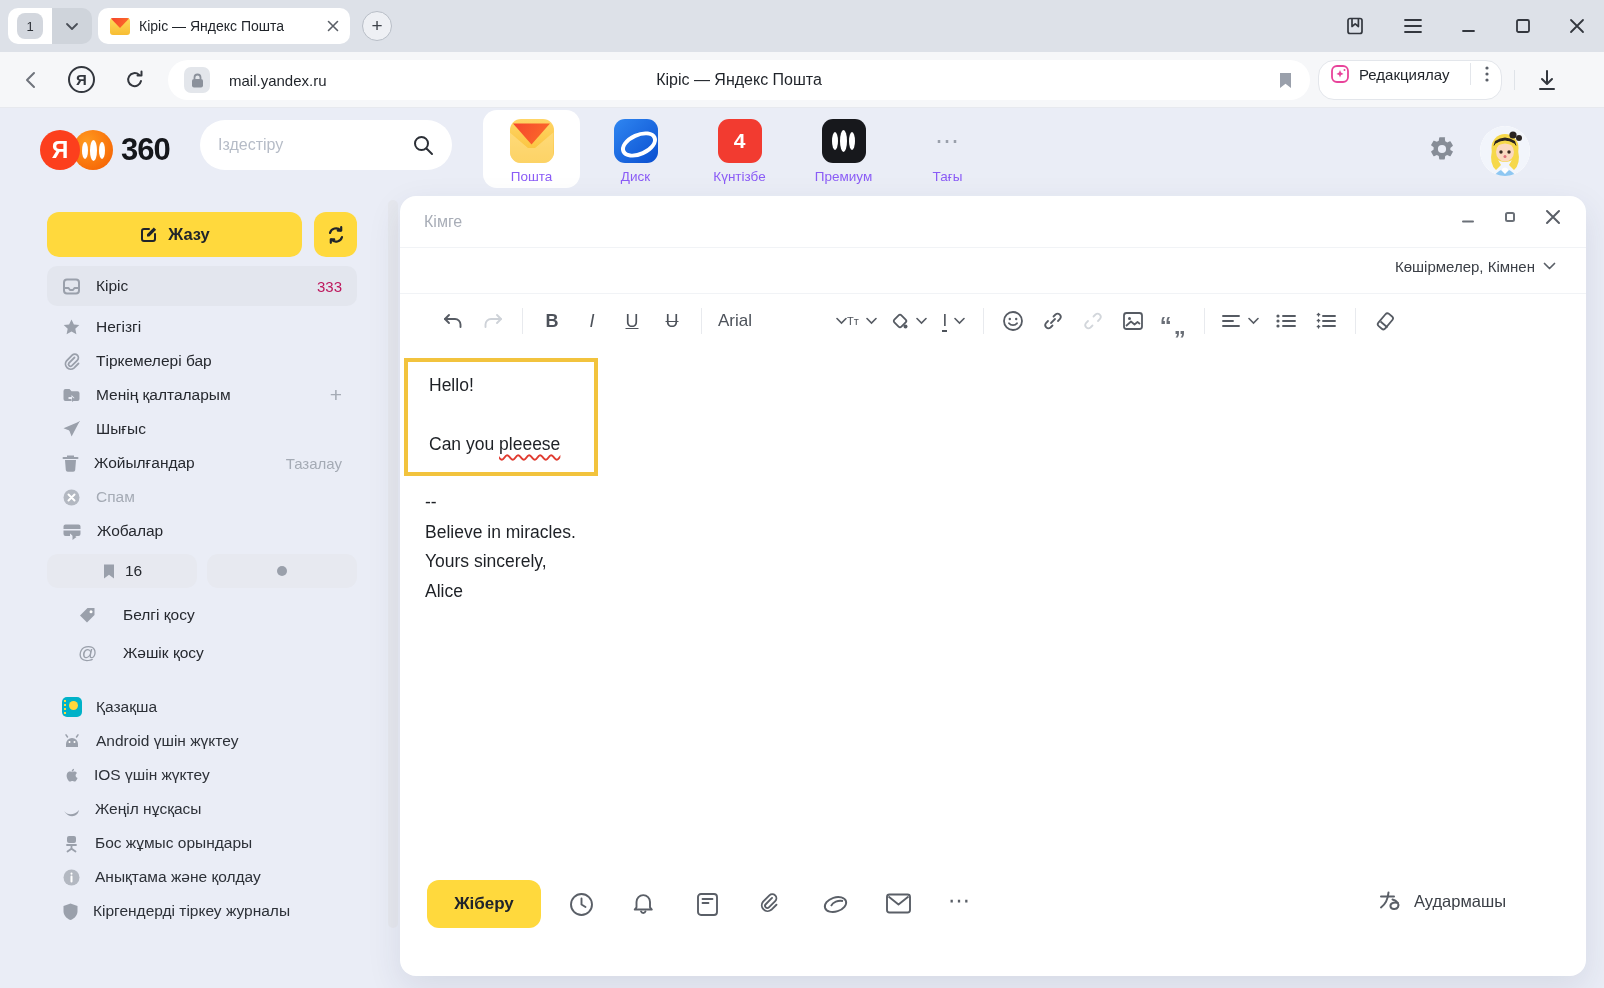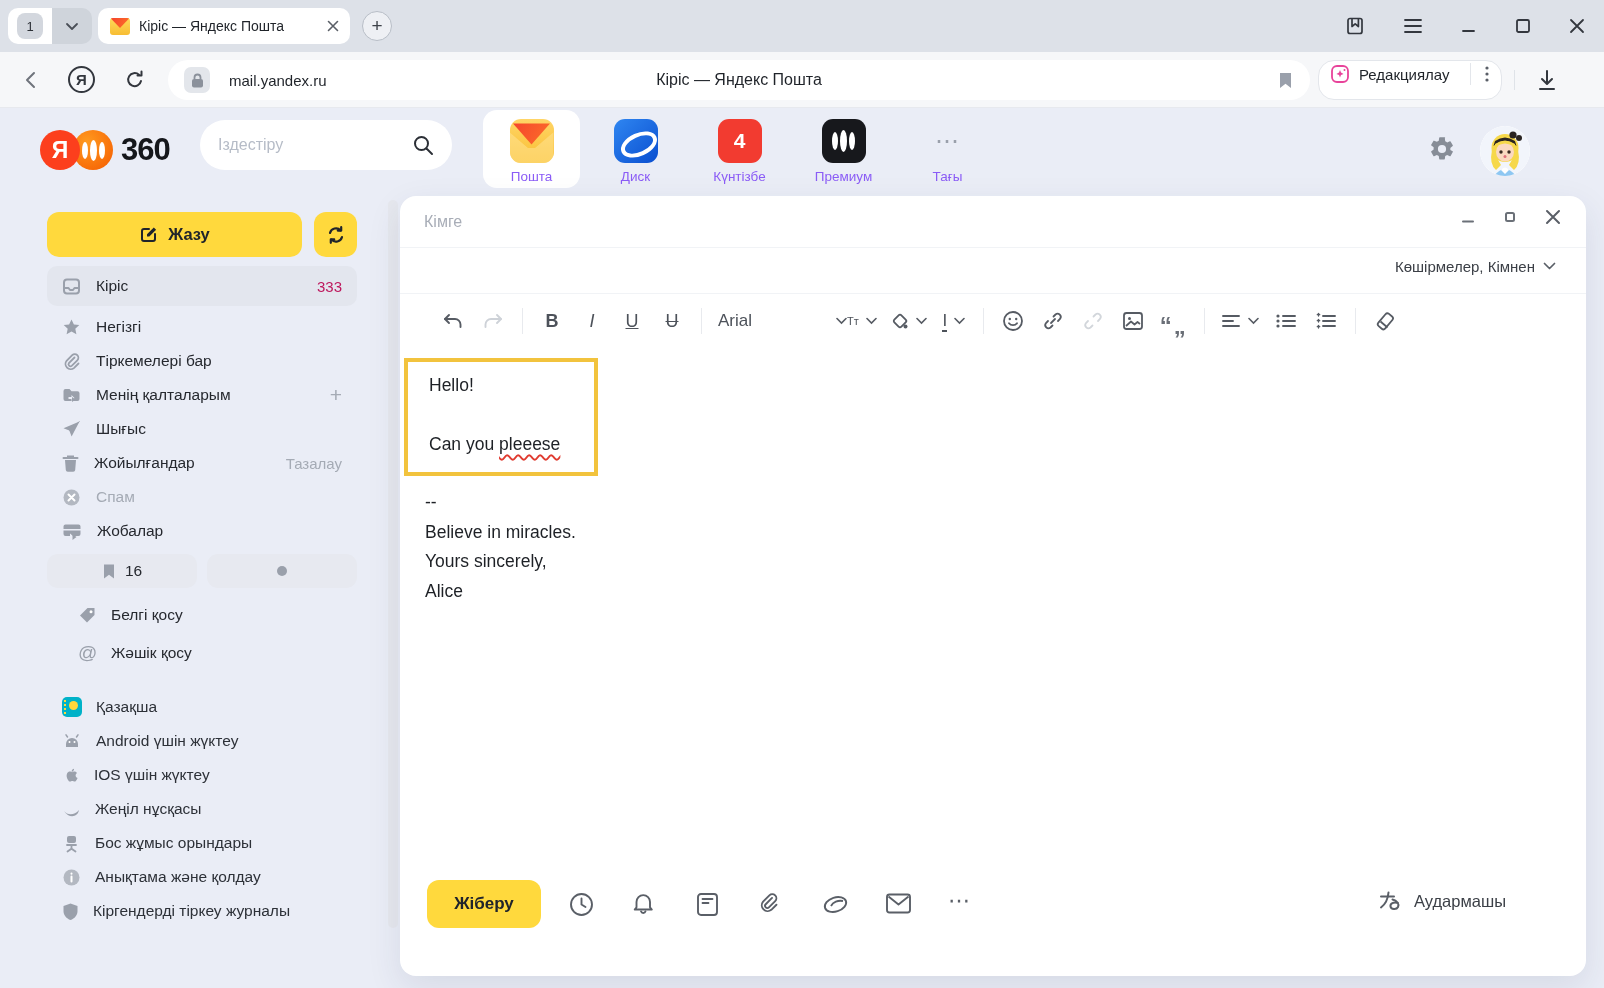--- a/index.html
+++ b/index.html
@@ -70,21 +70,21 @@
 .refresh-btn{position:absolute;left:284px;top:16px;width:43px;height:45px;background:#ffd93d;border-radius:12px;display:flex;align-items:center;justify-content:center;cursor:pointer}
 .srow{position:absolute;left:17px;width:310px;height:34px;display:flex;align-items:center;gap:15px;padding:0 15px;cursor:pointer;border-radius:10px}
 .srow .lbl{font-size:15.5px;color:#26292f;flex:1;white-space:nowrap}
 .srow .muted{color:#a5abb5}
 .srow .count{font-size:15px;color:#be185d}
 .srow .action{font-size:15px;color:#a5abb5}
 .srow.sel{background:#e3e6ee;height:40px}
 .pill{position:absolute;height:34px;background:#e7e9f0;border-radius:11px;display:flex;align-items:center;justify-content:center;gap:9px;cursor:pointer}
 .pill .cnt{font-size:15.5px;color:#26292f}
 .dot{width:10px;height:10px;border-radius:50%;background:#9aa0ab}
-.qrow{position:absolute;left:48px;width:270px;height:34px;display:flex;align-items:center;gap:14px;cursor:pointer}
+.qrow{position:absolute;left:48px;width:270px;height:34px;display:flex;align-items:center;gap:26px;cursor:pointer}
 .qrow .lbl{font-size:15.5px;color:#26292f}
 .frow{position:absolute;left:17px;width:310px;height:34px;display:flex;align-items:center;gap:14px;padding:0 15px;cursor:pointer}
 .frow .lbl{font-size:15.5px;color:#2d3138;white-space:nowrap}
 .flag{width:20px;height:20px;border-radius:5px;background:#00b2c8;position:relative;flex:none}
 .flag::before{content:"";position:absolute;left:7px;top:4px;width:9px;height:9px;border-radius:50%;background:#ffd83a}
 .flag::after{content:"";position:absolute;left:2px;top:3px;width:2px;height:14px;background:repeating-linear-gradient(#ffd83a 0 2px,transparent 2px 4px)}
 .sb-scroll{position:absolute;left:358px;top:4px;width:10px;height:728px;background:#e6e8ee;border-radius:6px;cursor:grab}
 
 
 .panel{position:absolute;left:400px;top:196px;width:1186px;height:780px;background:#fff;border-radius:16px;box-shadow:0 12px 34px rgba(35,45,90,.10)}

